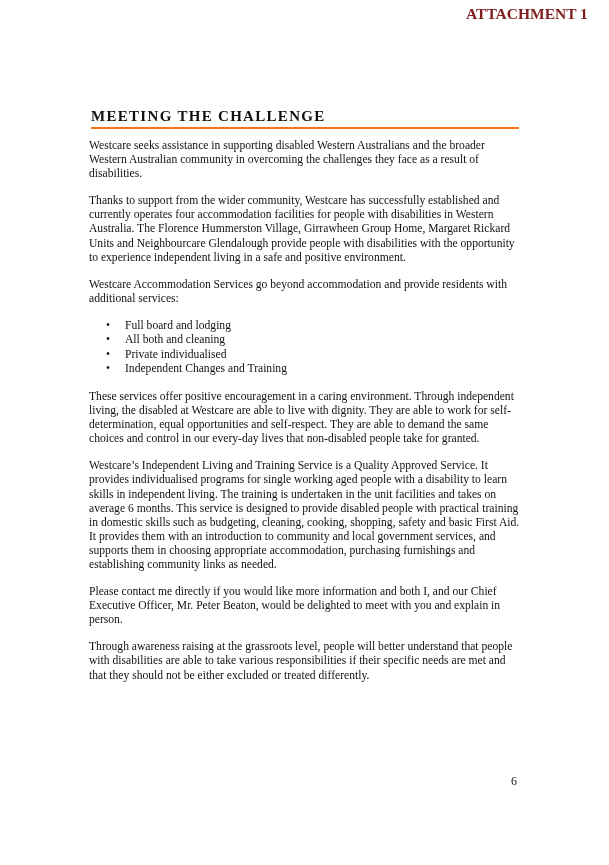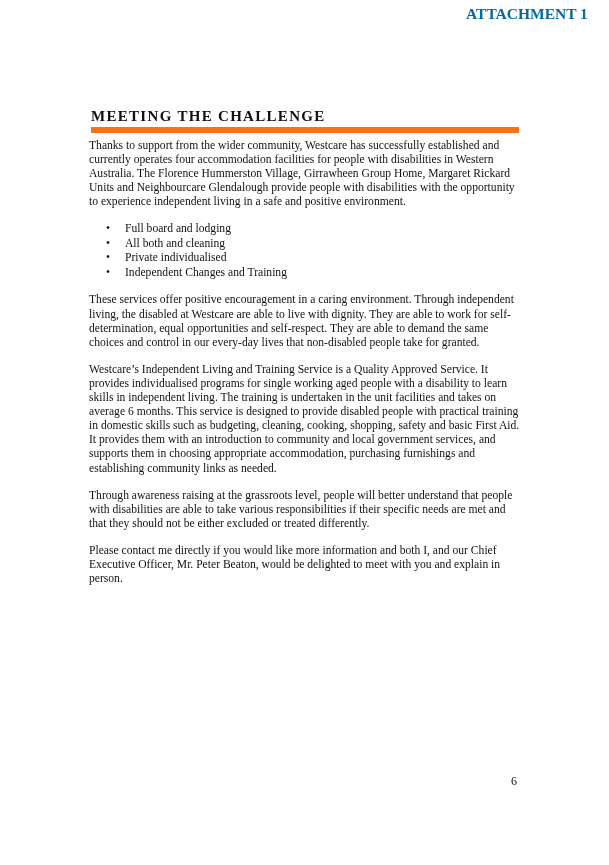--- a/index.html
+++ b/index.html
@@ -1,46 +1,48 @@
 <!DOCTYPE html>
 <html><head>
 <meta charset="utf-8">
 <style>
   html, body { margin: 0; padding: 0; background: #ffffff; }
   body { width: 609px; height: 865px; position: relative; overflow: hidden;
          font-family: "Liberation Serif", "DejaVu Serif", serif; color: #111; }
   .attach { position: absolute; left: 466px; top: 5px; font-weight: bold;
-            font-size: 15.5px; line-height: 18px; color: #0369a1; }
+            font-size: 15.5px; line-height: 18px; color: #7f1d1d; }
   .heading { position: absolute; left: 91px; top: 108px; width: 428px;
              font-weight: bold; font-size: 15px; letter-spacing: 1.3px;
-             padding-bottom: 2px; border-bottom: 6px solid #f97316; color: #111; }
+             padding-bottom: 2px; border-bottom: 2px solid #f97316; color: #111; }
   .content { position: absolute; left: 89px; top: 139px; width: 432px;
              font-size: 11.6px; line-height: 14.1px; }
   .content p { margin: 0 0 13px 0; }
   .content ul { margin: 8px 0 13px 0; padding: 0 0 0 36px; list-style: none; }
   .content li { position: relative; line-height: 14.5px; }
   .content li::before { content: "\2022"; position: absolute; left: -19px; top: 0; }
   .pagenum { position: absolute; left: 511px; top: 774px; font-size: 12px; }
 </style>
 </head>
 <body>
 
 <div class="attach">
   <div>ATTACHMENT 1</div>
 </div>
 
 <div class="heading">MEETING THE CHALLENGE</div>
 
 <div class="content">
+  <p>Westcare seeks assistance in supporting disabled Western Australians and the broader Western Australian community in overcoming the challenges they face as a result of disabilities.</p>
   <p>Thanks to support from the wider community, Westcare has successfully established and currently operates four accommodation facilities for people with disabilities in Western Australia. The Florence Hummerston Village, Girrawheen Group Home, Margaret Rickard Units and Neighbourcare Glendalough provide people with disabilities with the opportunity to experience independent living in a safe and positive environment.</p>
+  <p>Westcare Accommodation Services go beyond accommodation and provide residents with additional services:</p>
   <ul>
     <li>Full board and lodging</li>
     <li>All both and cleaning</li>
     <li>Private individualised</li>
     <li>Independent Changes and Training</li>
   </ul>
   <p>These services offer positive encouragement in a caring environment. Through independent living, the disabled at Westcare are able to live with dignity. They are able to work for self-determination, equal opportunities and self-respect. They are able to demand the same choices and control in our every-day lives that non-disabled people take for granted.</p>
   <p>Westcare’s Independent Living and Training Service is a Quality Approved Service. It provides individualised programs for single working aged people with a disability to learn skills in independent living. The training is undertaken in the unit facilities and takes on average 6 months. This service is designed to provide disabled people with practical training in domestic skills such as budgeting, cleaning, cooking, shopping, safety and basic First Aid. It provides them with an introduction to community and local government services, and supports them in choosing appropriate accommodation, purchasing furnishings and establishing community links as needed.</p>
+  <p>Please contact me directly if you would like more information and both I, and our Chief Executive Officer, Mr. Peter Beaton, would be delighted to meet with you and explain in person.</p>
   <p>Through awareness raising at the grassroots level, people will better understand that people with disabilities are able to take various responsibilities if their specific needs are met and that they should not be either excluded or treated differently.</p>
-  <p>Please contact me directly if you would like more information and both I, and our Chief Executive Officer, Mr. Peter Beaton, would be delighted to meet with you and explain in person.</p>
 </div>
 
 <div class="pagenum">6</div>
 
 </body></html>

